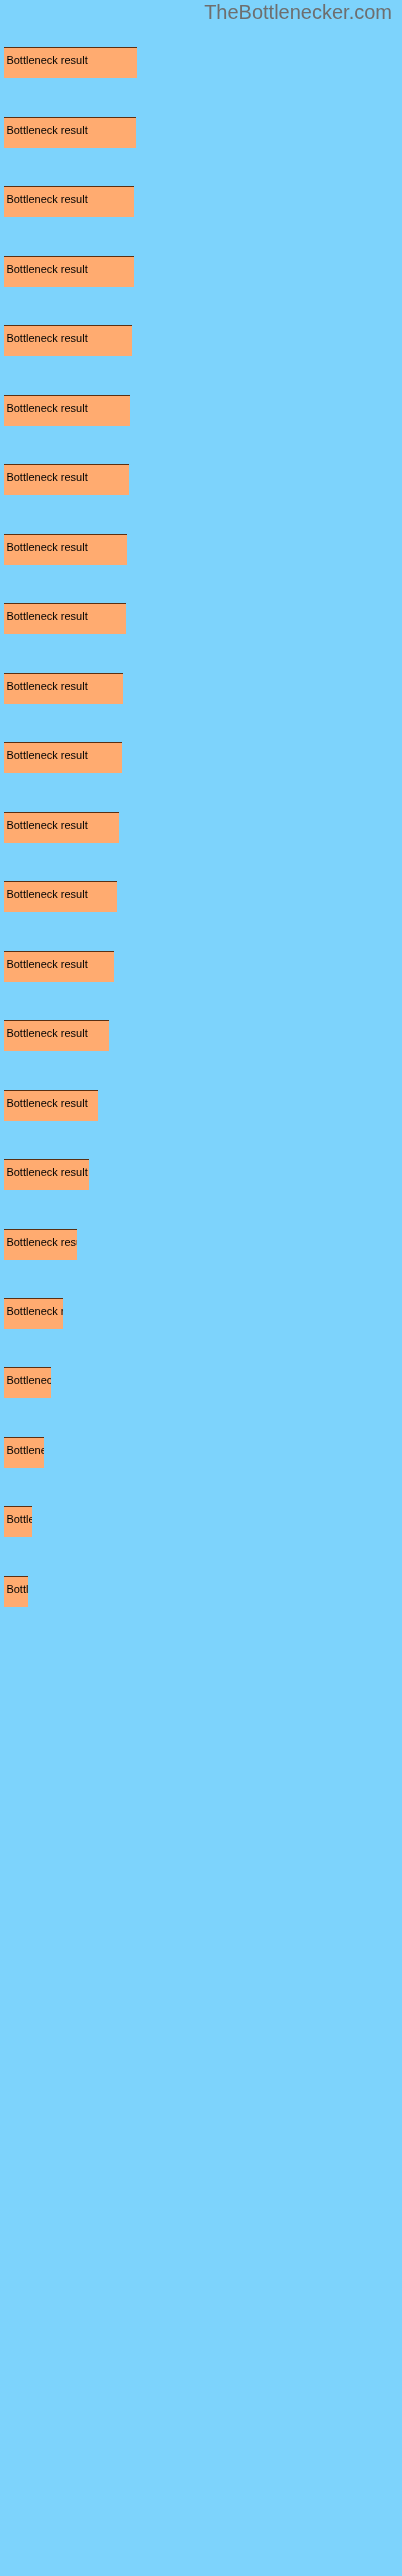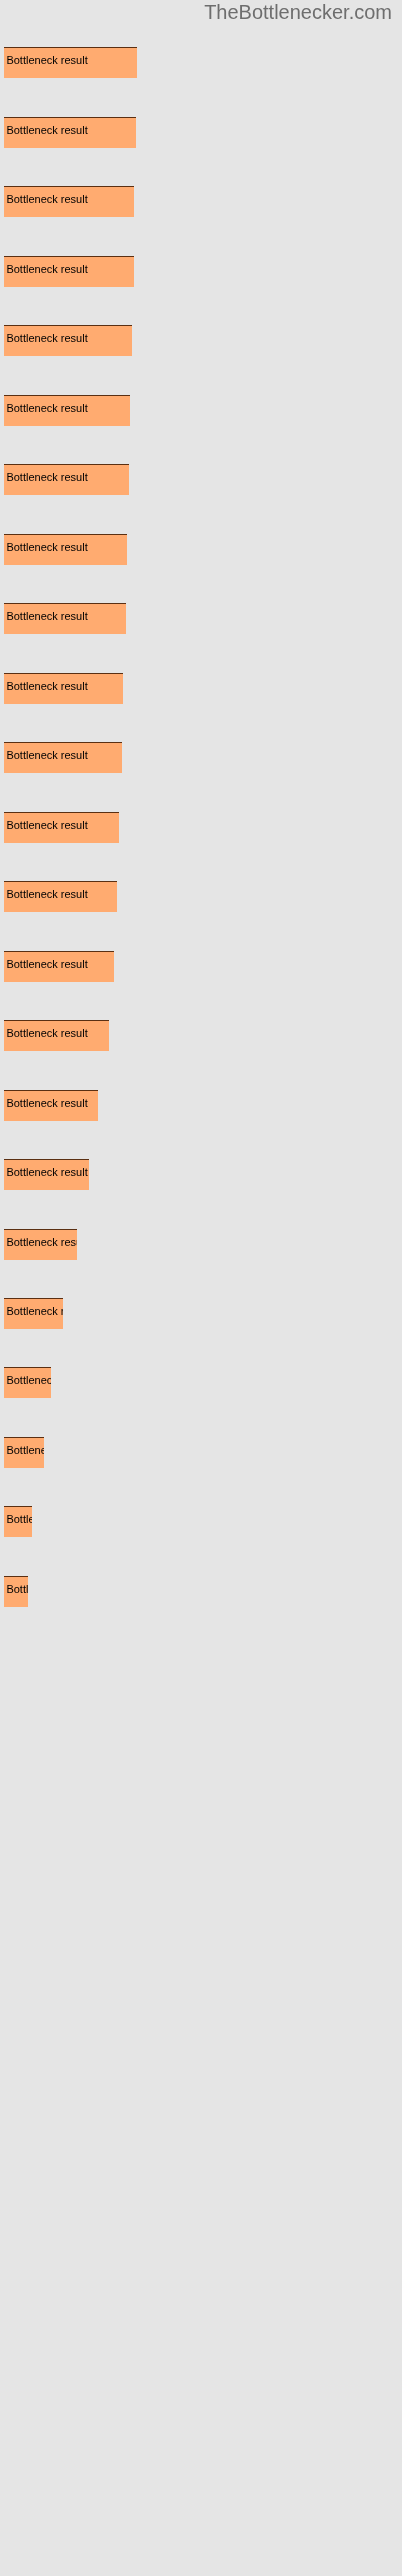--- a/index.html
+++ b/index.html
@@ -4,21 +4,21 @@
 <style>
   html, body {
     margin: 0;
     padding: 0;
     background: #000000;
   }
   #page {
     position: relative;
     width: 403px;
     height: 2576px;
-    background: #e5e5e5;
+    background: #7dd3fc;
     overflow: hidden;
     font-family: "Liberation Sans", sans-serif;
   }
   #watermark {
     position: absolute;
     top: 0px;
     left: 0px;
     width: 392px;
     text-align: right;
     font-size: 20px;

